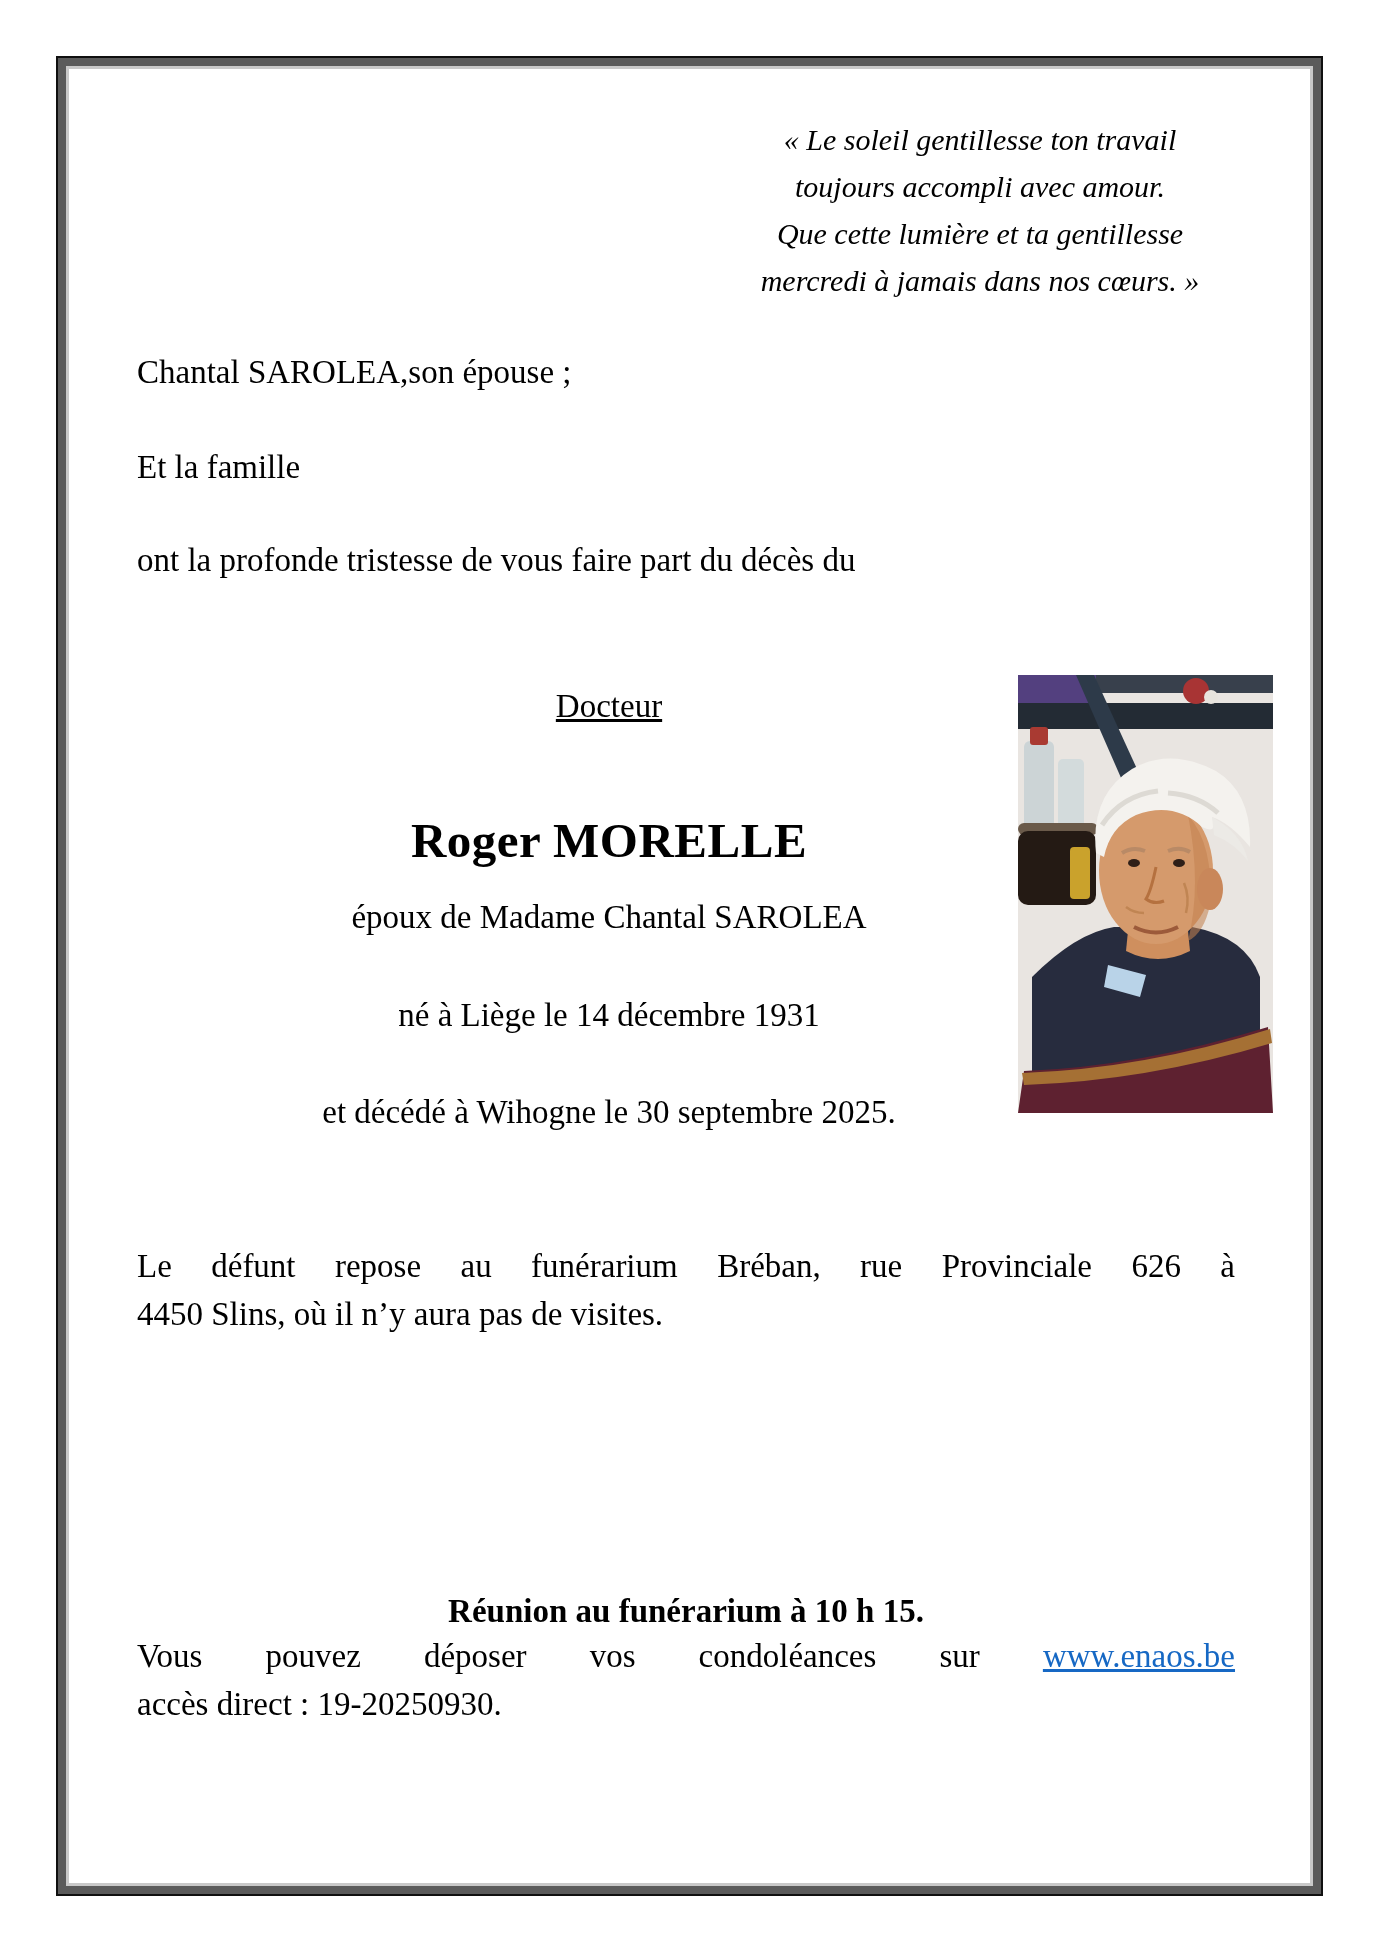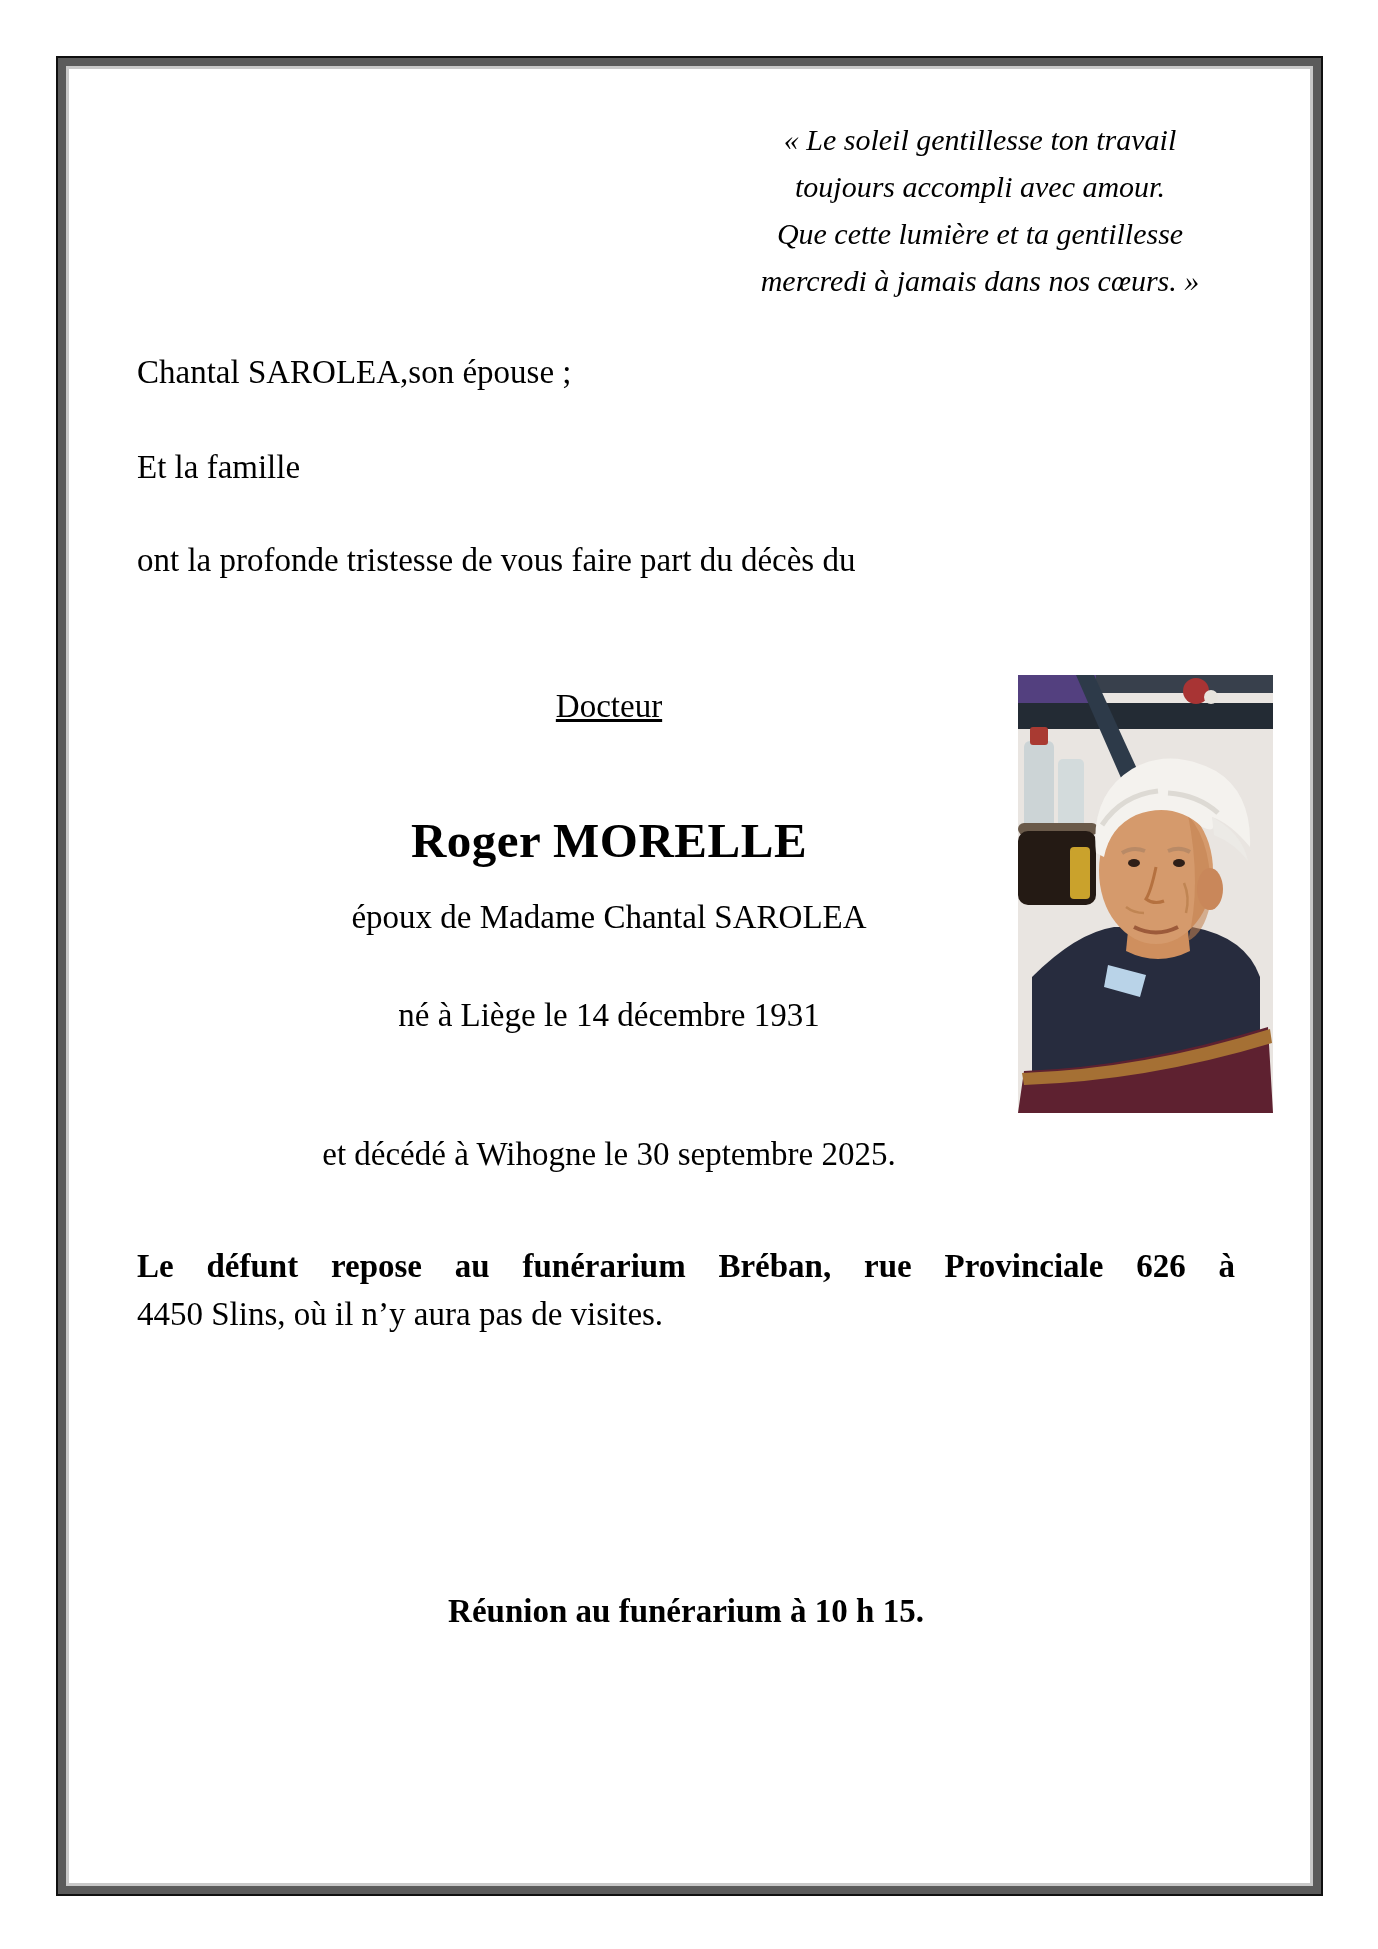--- a/index.html
+++ b/index.html
@@ -36,21 +36,21 @@
     font-size: 30px; font-style: italic;
     text-align: center; line-height: 47px;
   }
   .row1 {
     left: 137px; top: 352px; width: 1096px;
     display: flex; justify-content: flex-start;
   }
   .centercol { left: 137px; width: 944px; text-align: center; }
   .bigname { font-size: 49px; font-weight: bold; letter-spacing: 0.5px; }
   .para { left: 137px; width: 1098px; line-height: 47.5px; }
-  .jl { text-align: justify; text-align-last: justify; font-weight: bold; -moz-text-align-last: justify; }
+  .jl { text-align: justify; text-align-last: justify; -moz-text-align-last: justify; }
   .bold { font-weight: bold; }
   .centerline { text-align: center; }
   .link { color: #1668c4; text-decoration: underline; cursor: pointer; }
   .photo { left: 1018px; top: 675px; width: 255px; height: 438px; }
   .photo svg { display: block; width: 100%; height: 100%; }
 </style>
 </head>
 <body>
 
 <div class="page">
@@ -78,21 +78,21 @@
   <div class="abs t" style="left:137px; top:540px;">ont la profonde tristesse de vous faire part du décès du</div>
 
   <div class="abs t centercol" style="top:686px;text-decoration:underline;">Docteur</div>
 
   <div class="abs centercol bigname" style="top:812px;">Roger MORELLE</div>
 
   <div class="abs t centercol" style="top:897px;">époux de Madame Chantal SAROLEA</div>
 
   <div class="abs t centercol" style="top:995px;">né à Liège le 14 décembre 1931</div>
 
-  <div class="abs t centercol" style="top:1092px;margin-top:42px;">et décédé à Wihogne le 30 septembre 2025.</div>
+  <div class="abs t centercol" style="top:1092px;">et décédé à Wihogne le 30 septembre 2025.</div>
 
   <div class="abs photo">
     <svg viewBox="0 0 255 438" preserveAspectRatio="none">
       <rect width="255" height="438" fill="#e9e5e1"></rect>
       <rect x="0" y="0" width="255" height="18" fill="#38404c"></rect>
       <rect x="0" y="0" width="78" height="28" fill="#53407f"></rect>
       <rect x="0" y="28" width="255" height="26" fill="#232b34"></rect>
       <circle cx="178" cy="16" r="13" fill="#a83434"></circle>
       <circle cx="193" cy="22" r="7" fill="#e8e4de"></circle>
       <rect x="6" y="66" width="30" height="95" rx="6" fill="#ccd4d6"></rect>
@@ -127,14 +127,18 @@
   </div>
 
   <div class="abs t para" style="top:1243px;">
     <div class="jl">Le défunt repose au funérarium Bréban, rue Provinciale 626 à</div>
     <div>4450 Slins, où il n’y aura pas de visites.</div>
   </div>
 
 
   <div class="abs t para bold centerline" style="top:1578px;margin-top:10px;">Réunion au funérarium à 10 h 15.</div>
 
+  <div class="abs t para" style="top:1633px;">
+    <div class="jl"><span>Vous pouvez déposer vos condoléances sur</span> <a href="#" class="link">www.enaos.be</a></div>
+    <div>accès direct : 19-20250930.</div>
+  </div>
 
 </div>
 
 </body></html>

